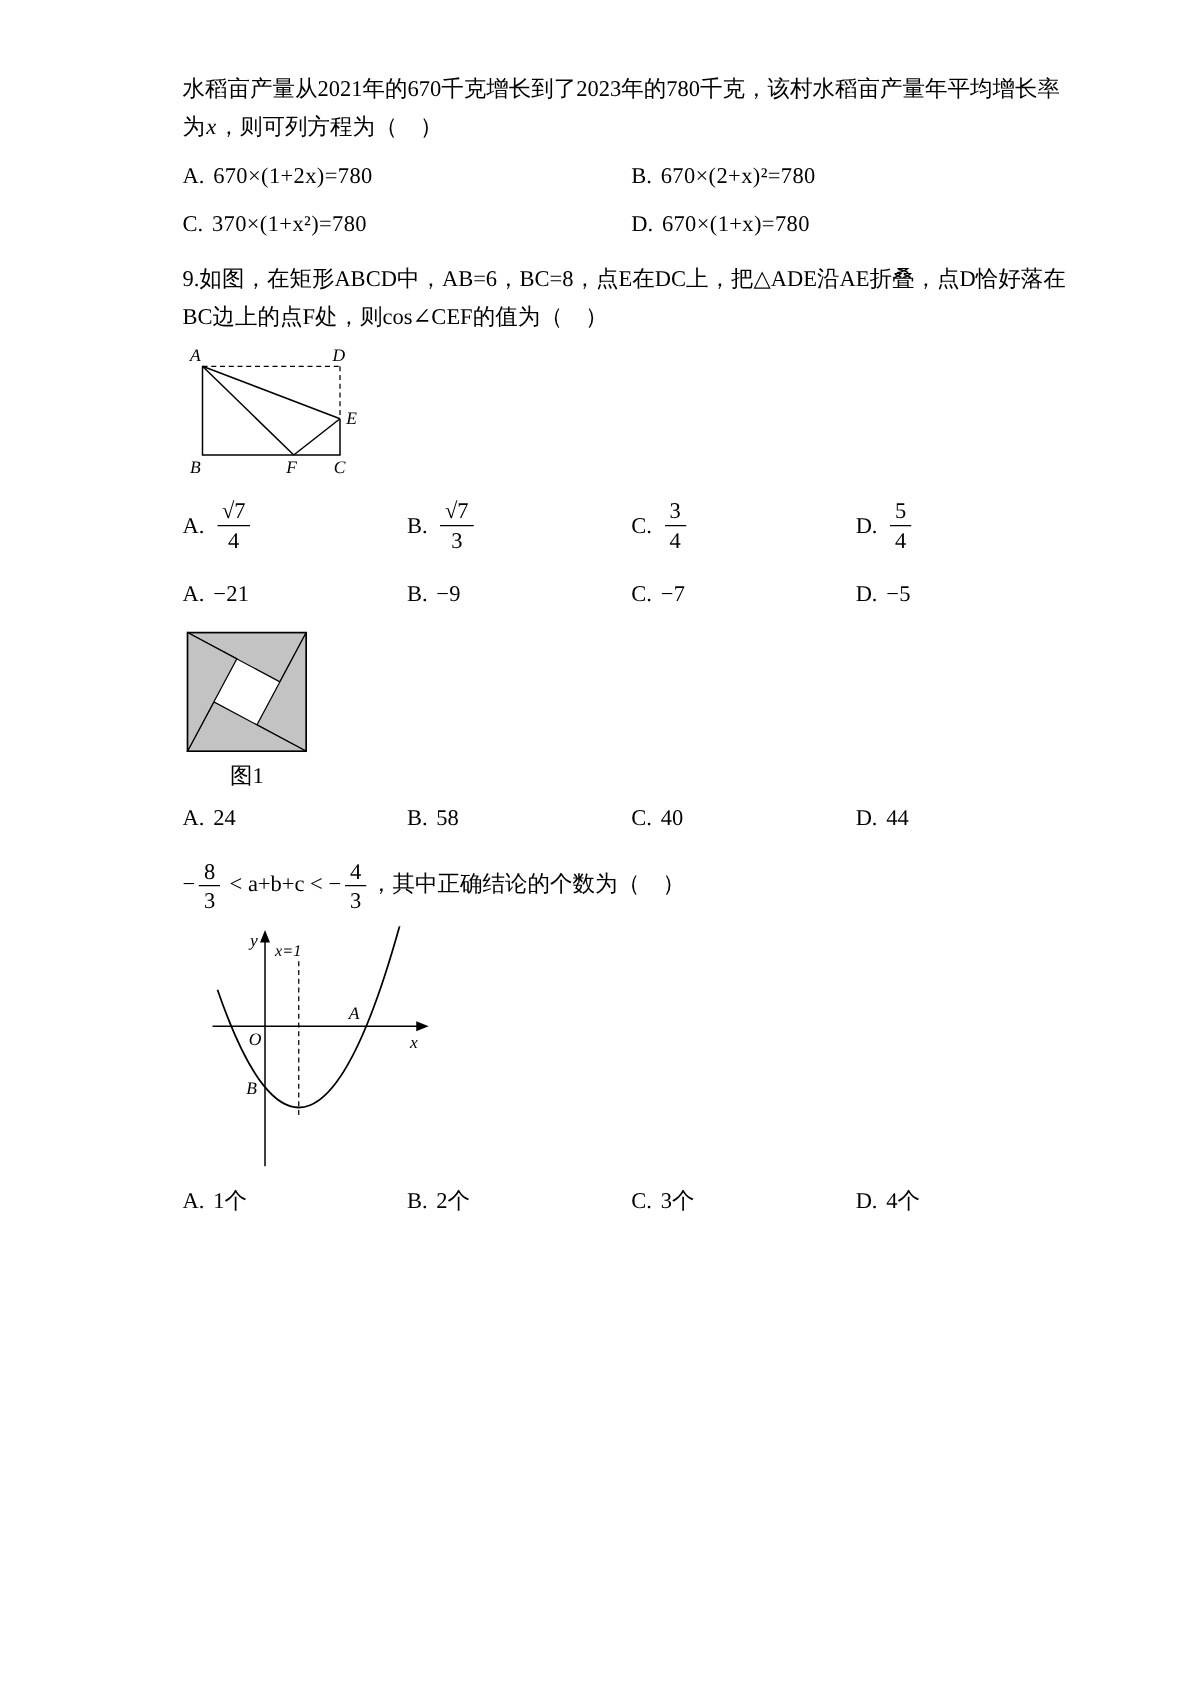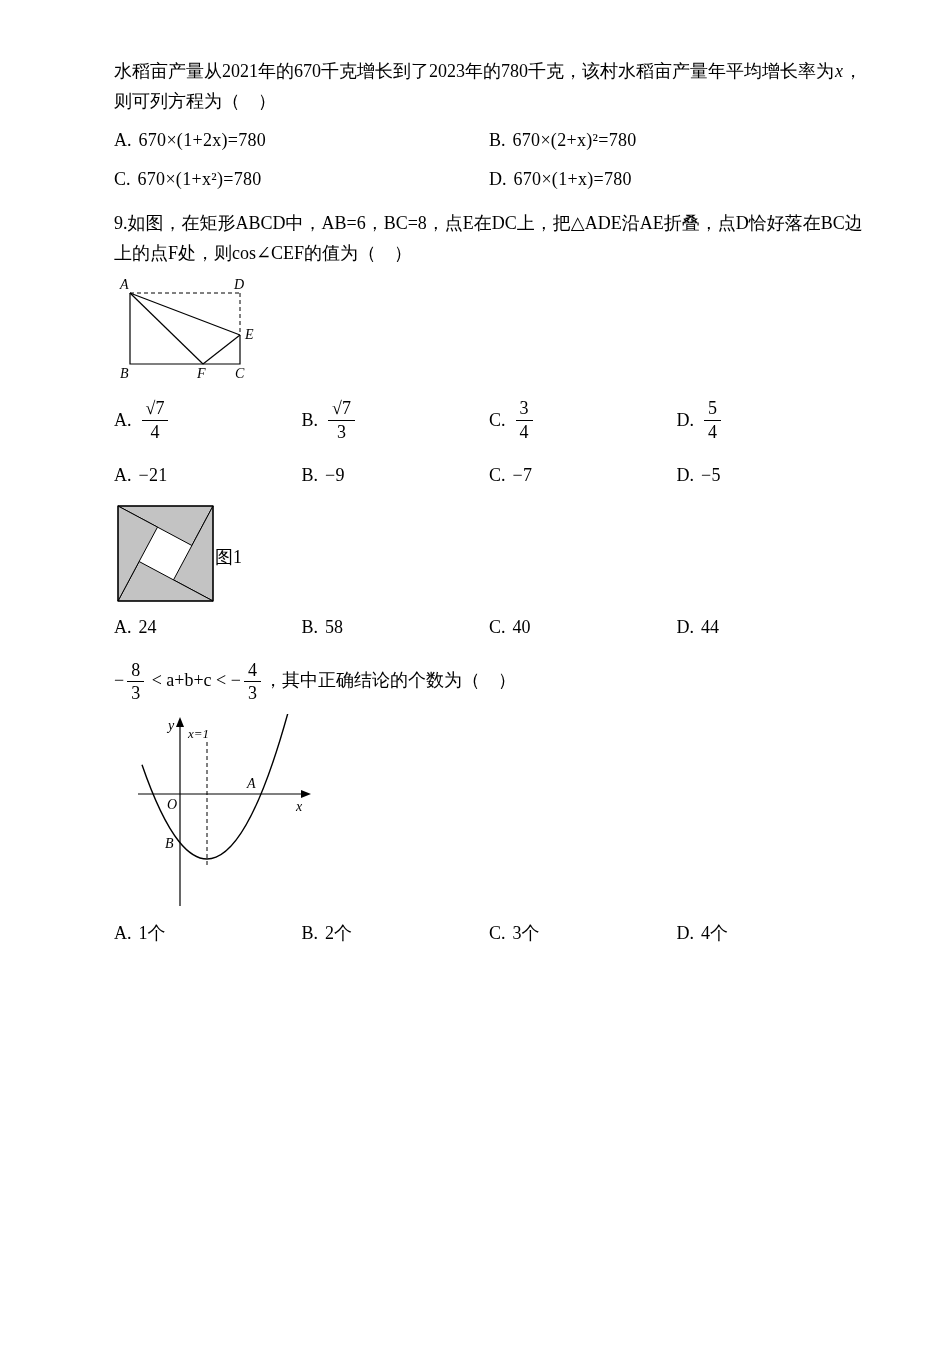--- a/index.html
+++ b/index.html
@@ -4,38 +4,38 @@
 <style>
   * { box-sizing: border-box; }
   html, body { margin: 0; padding: 0; }
   body {
     width: 950px; height: 1347px;
     background: #ffffff; color: #000000;
     font-family: "Liberation Serif", "DejaVu Serif", serif;
     font-size: 18px;
     overflow: hidden;
   }
-  .page { padding: 56px 86px 30px 114px; }
+  .page { padding: 56px 86px 30px 114px; margin-left: 32px; }
   .question { margin: 0; }
   .qgap { margin-top: 14px; }
   .stem { margin: 0; line-height: 30px; }
   .var { font-style: italic; padding: 0 1px; }
   .opt-row { display: flex; align-items: center; margin: 9px 0 7px 0; }
   .cols-2 > .opt { width: 50%; }
   .cols-4 > .opt { width: 25%; }
   .opt { display: flex; align-items: center; line-height: 30px; }
   .opt-label { margin-right: 7px; }
   .formula { letter-spacing: 0.3px; }
   .frac-row { margin: 14px 0 10px 0; min-height: 52px; }
   .frac { display: inline-block; vertical-align: middle; text-align: center; line-height: 1.12; margin: 0 3px; }
   .frac .num { display: block; border-bottom: 1.2px solid #000; padding: 0 4px 1px 4px; }
   .frac .den { display: block; padding-top: 1px; }
   .ineq-line { margin: 6px 0 2px 0; line-height: 48px; }
   .figure-row { display: flex; align-items: flex-end; margin: 12px 0 4px 2px; }
-  .fig-col { display: flex; flex-direction: row; align-items: center; margin-right: 26px; }
+  .fig-col { display: flex; flex-direction: column; align-items: center; margin-right: 26px; }
   .fig-caption { margin-top: 7px; line-height: 20px; }
   .fig-q9 { display: block; margin: 8px 0 0 2px; }
   .fig-q12 { display: block; margin: 10px 0 0 16px; }
   svg text { font-family: "Liberation Serif", "DejaVu Serif", serif; font-style: italic; font-size: 14px; fill: #000; }
   svg text.small { font-size: 13px; }
   .solid { stroke: #000; stroke-width: 1.2; fill: none; }
   .dash  { stroke: #000; stroke-width: 1; stroke-dasharray: 4 3; fill: none; }
   .gray  { fill: #c3c3c3; stroke: #000; stroke-width: 1; }
   .outline { fill: none; stroke: #000; stroke-width: 1.2; }
   .curve { fill: none; stroke: #000; stroke-width: 1.4; }
@@ -53,21 +53,21 @@
         <span class="formula">670×(1+2x)=780</span>
       </div>
       <div class="opt">
         <span class="opt-label">B.</span>
         <span class="formula">670×(2+x)²=780</span>
       </div>
     </div>
     <div class="opt-row cols-2">
       <div class="opt">
         <span class="opt-label">C.</span>
-        <span class="formula">670×(1+x²)=780</span>
+        <span class="formula">370×(1+x²)=780</span>
       </div>
       <div class="opt">
         <span class="opt-label">D.</span>
         <span class="formula">670×(1+x)=780</span>
       </div>
     </div>
   </section>
 
   <section class="question qgap">
     <p class="stem">9.如图，在矩形ABCD中，AB=6，BC=8，点E在DC上，把△ADE沿AE折叠，点D恰好落在BC边上的点F处，则cos∠CEF的值为（　）</p>

